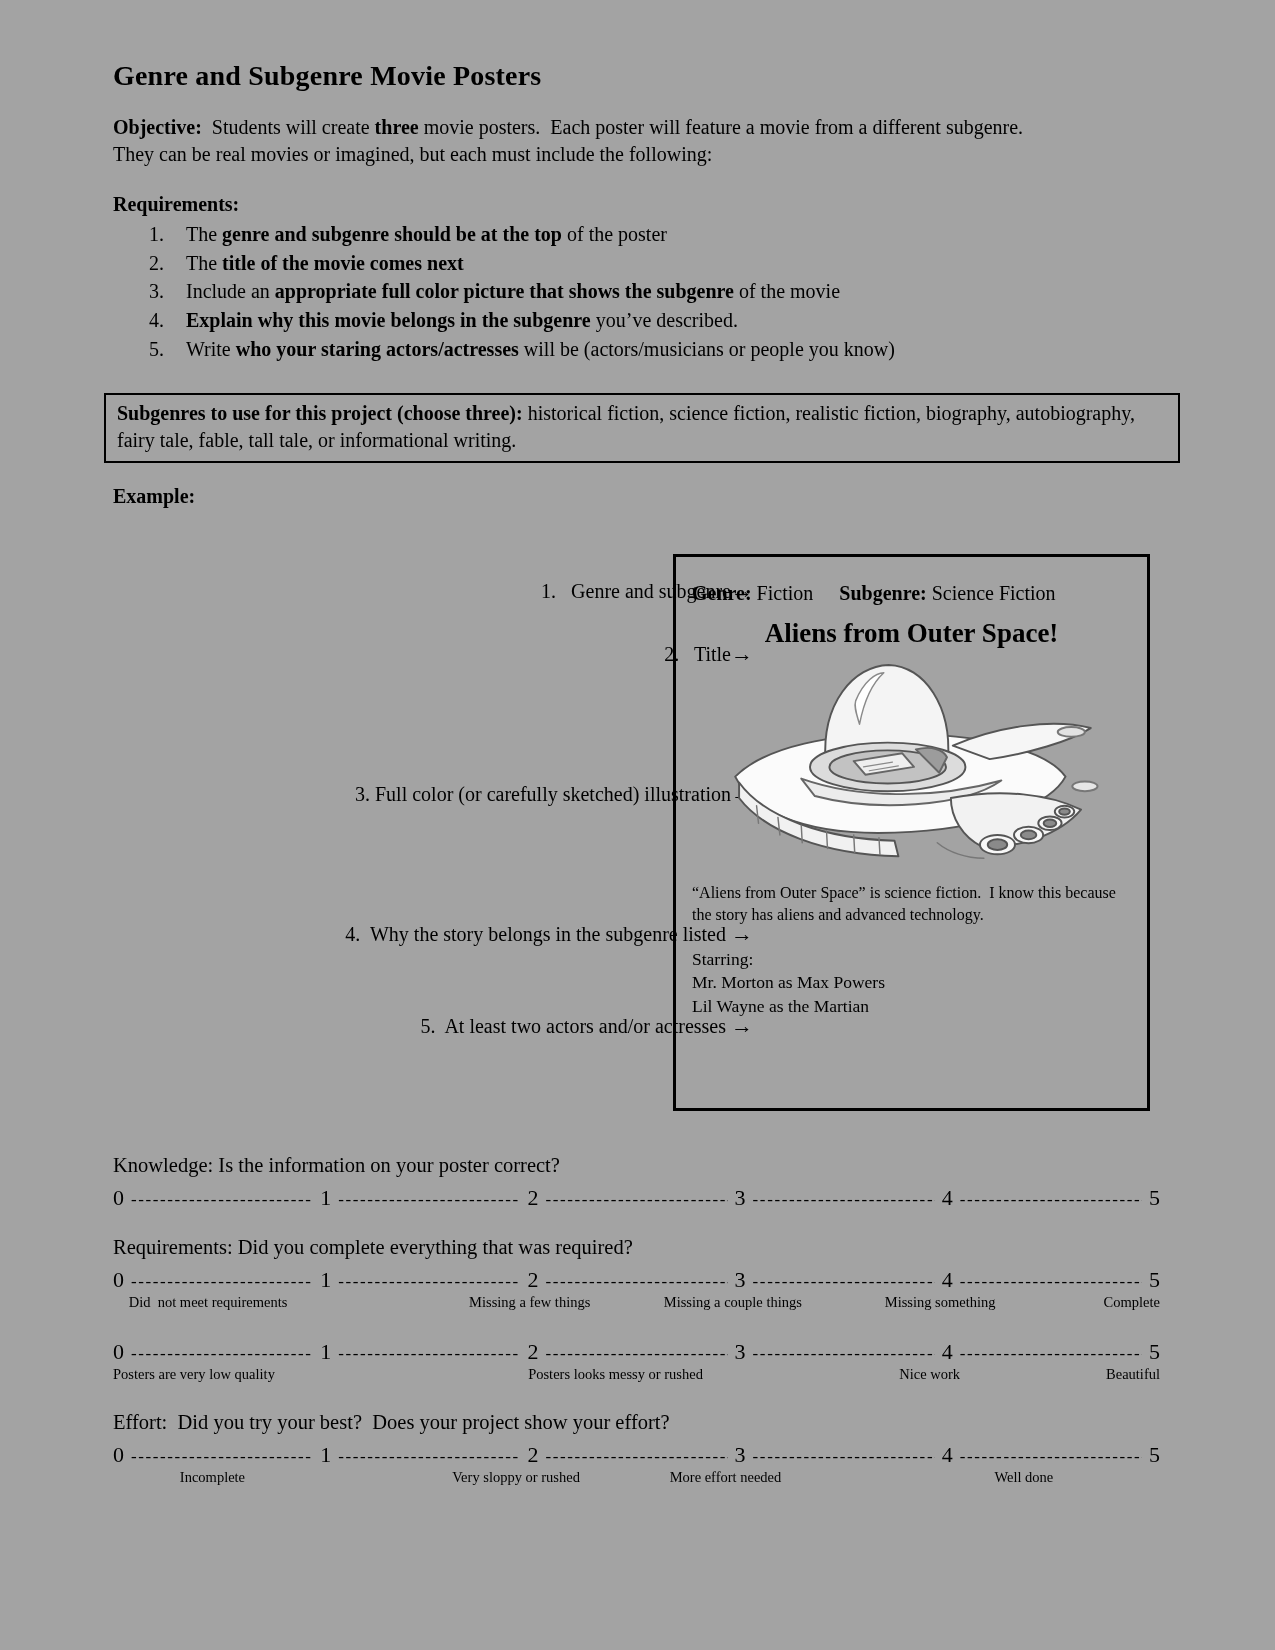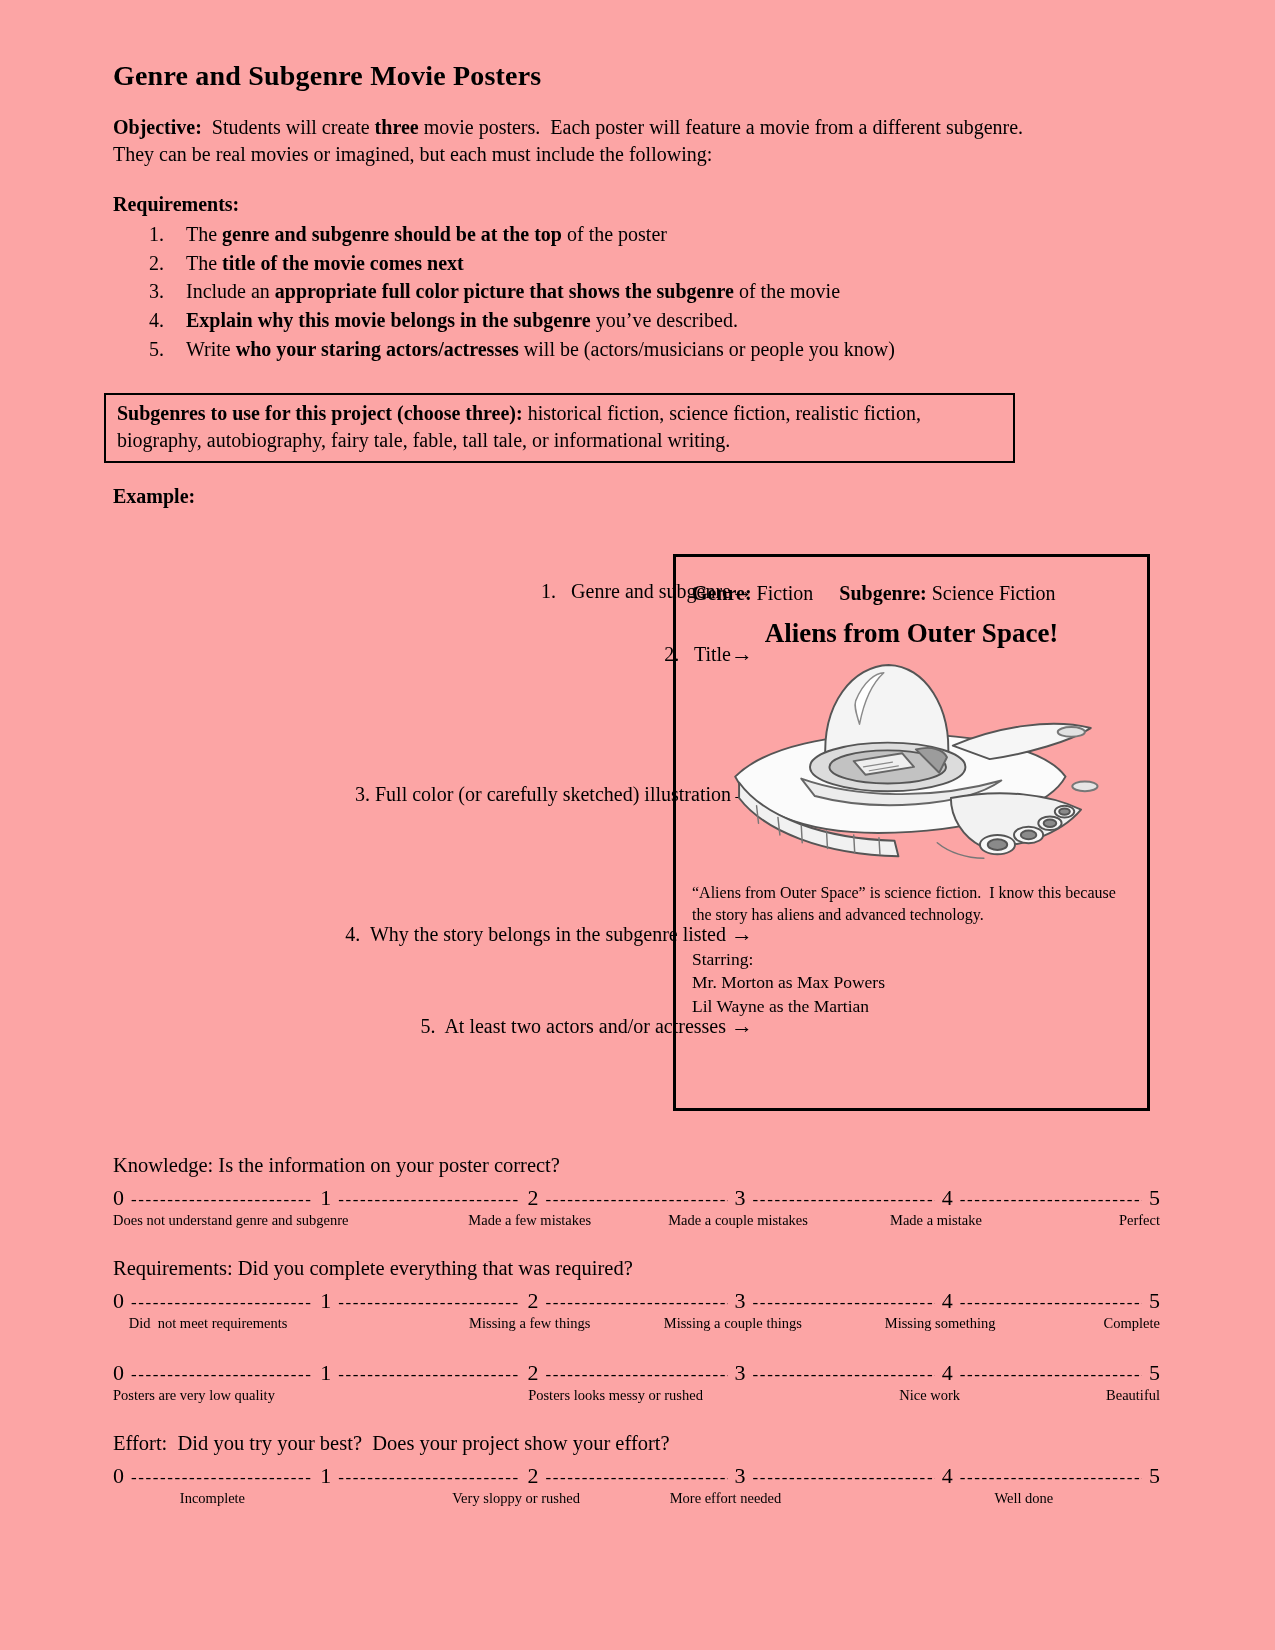--- a/index.html
+++ b/index.html
@@ -1,35 +1,35 @@
 <!DOCTYPE html>
 <html><head>
 <meta charset="utf-8">
 <style>
   html,body { margin:0; padding:0; background:#e8e8e8; }
   .page {
     position:relative; width:1275px; height:1650px; margin:0 auto;
-    background:#fca5a5; color:#000;
+    background:#a3a3a3; color:#000;
     font-family:"Liberation Serif", serif;
     overflow:hidden;
   }
   .content { position:absolute; left:113px; top:0; width:1047px; }
 
   .doc-title { margin-top:60px; font-size:28px; font-weight:bold; letter-spacing:0.2px; }
 
   .para { margin-top:22px; font-size:20px; line-height:1.33; white-space:pre-wrap; width:918px; }
 
   .req-heading { margin-top:26px; font-size:20px; font-weight:bold; }
   .req-list { margin-top:4px; }
   .req-item { display:flex; font-size:20px; line-height:1.43; white-space:pre-wrap; }
   .req-num { flex:0 0 37px; margin-left:36px; }
   .req-text { flex:1; }
 
   .subgenre-box {
-    margin-top:30px; margin-left:-9px; width:911px; box-sizing:border-box;
+    margin-top:30px; margin-left:-9px; width:1076px; box-sizing:border-box;
     border:2px solid #000; padding:5px 11px 7px 11px;
     font-size:20px; line-height:1.35; white-space:pre-wrap;
   }
 
   .example-heading { margin-top:22px; font-size:20px; font-weight:bold; }
 
   .example-area { position:relative; height:618px; }
   .ex-label { position:absolute; right:407px; font-size:20px; white-space:pre; }
   .ex-arrow { font-size:22px; }
   .ex-label-1 { top:70px; }
@@ -172,27 +172,20 @@
           <span class="scale-num">1</span>
           <span class="scale-dash">--------------------------------------------------</span>
           <span class="scale-num">2</span>
           <span class="scale-dash">--------------------------------------------------</span>
           <span class="scale-num">3</span>
           <span class="scale-dash">--------------------------------------------------</span>
           <span class="scale-num">4</span>
           <span class="scale-dash">--------------------------------------------------</span>
           <span class="scale-num">5</span>
       </div>
-      <div class="rubric-labels">
-        <span class="lab-left">Does not understand genre and subgenre</span>
-        <span class="lab-c" style="left:39.8%">Made a few mistakes</span>
-        <span class="lab-c" style="left:59.7%">Made a couple mistakes</span>
-        <span class="lab-c" style="left:78.6%">Made a mistake</span>
-        <span class="lab-right">Perfect</span>
-      </div>
     </div>
 
     <div class="rubric">
       <div class="rubric-heading"><b>Requirements</b><span>: Did you complete everything that was required?</span></div>
       <div class="scale-line">
         <span class="scale-num">0</span>
           <span class="scale-dash">--------------------------------------------------</span>
           <span class="scale-num">1</span>
           <span class="scale-dash">--------------------------------------------------</span>
           <span class="scale-num">2</span>

